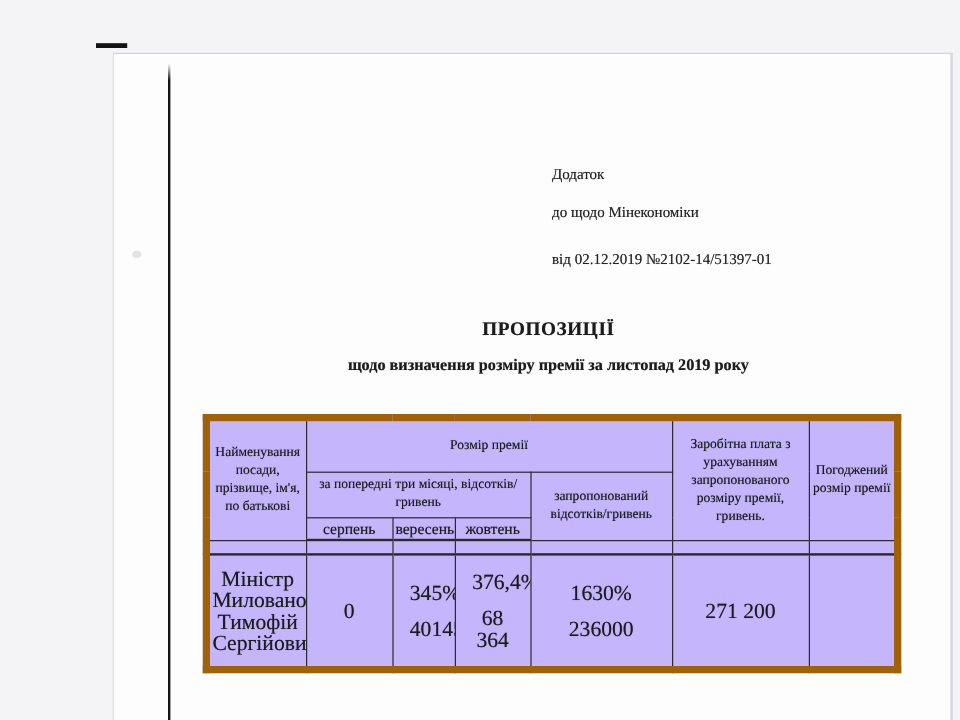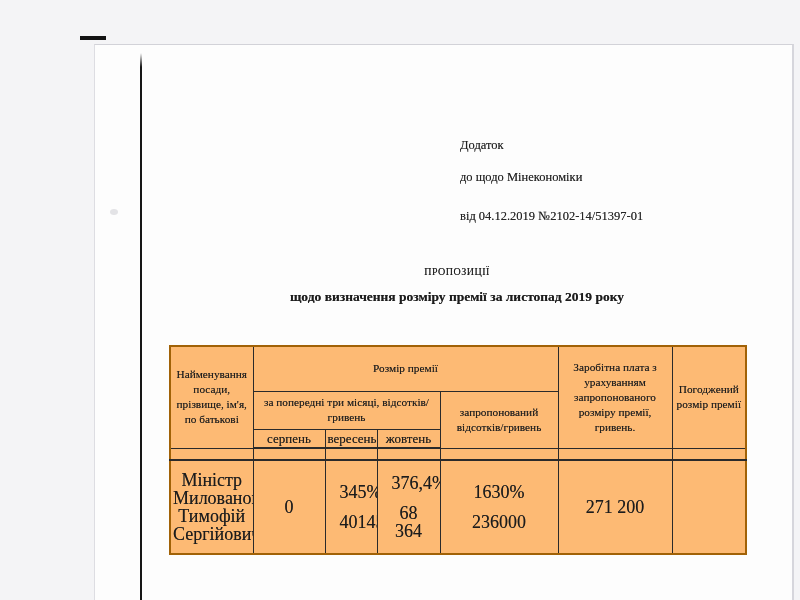--- a/index.html
+++ b/index.html
@@ -47,30 +47,30 @@
     text-shadow: 0 0 0.6px rgba(50,50,50,0.6);
   }
   .letterhead .ref { margin-top: 19px; }
   .title-block {
     position: absolute;
     left: 0; top: 197px;
     width: 700px;
     text-align: center;
     text-shadow: 0 0 0.6px rgba(40,40,40,0.7);
   }
-  .title { font-size: 10px; font-weight: normal; letter-spacing: 0.5px; }
+  .title { font-size: 16px; font-weight: bold; letter-spacing: 0.5px; }
   .subtitle { font-size: 13.5px; font-weight: bold; margin-top: 7px; }
   table.bonus-table {
     position: absolute;
     left: 62px; top: 288px; 
     width: 576px;
     border-collapse: collapse;
     table-layout: fixed;
-    border: 2px solid #a16207;
-    background: #fdba74;
+    border: 6px solid #a16207;
+    background: #c4b5fd;
   }
   table.bonus-table td {
     border: 1.5px solid #2a2a2a;
     text-align: center;
     vertical-align: middle;
     font-size: 11.3px;
     line-height: 15px;
     padding: 1px 2px;
     color: #1c1c1c;
     text-shadow: 0 0 0.6px rgba(45,45,45,0.65);
@@ -91,21 +91,21 @@
 </head>
 <body>
 
 <div class="top-mark"></div>
 
 <div class="page">
 
   <div class="letterhead">
     <div>Додаток</div>
     <div>до щодо Мінекономіки</div>
-    <div class="ref">від 04.12.2019 №2102-14/51397-01</div>
+    <div class="ref">від 02.12.2019 №2102-14/51397-01</div>
   </div>
 
   <div class="title-block">
     <div class="title">ПРОПОЗИЦІЇ</div>
     <div class="subtitle">щодо визначення розміру премії за листопад 2019 року</div>
   </div>
 
   <table class="bonus-table">
     <colgroup>
       <col style="width:83px">

